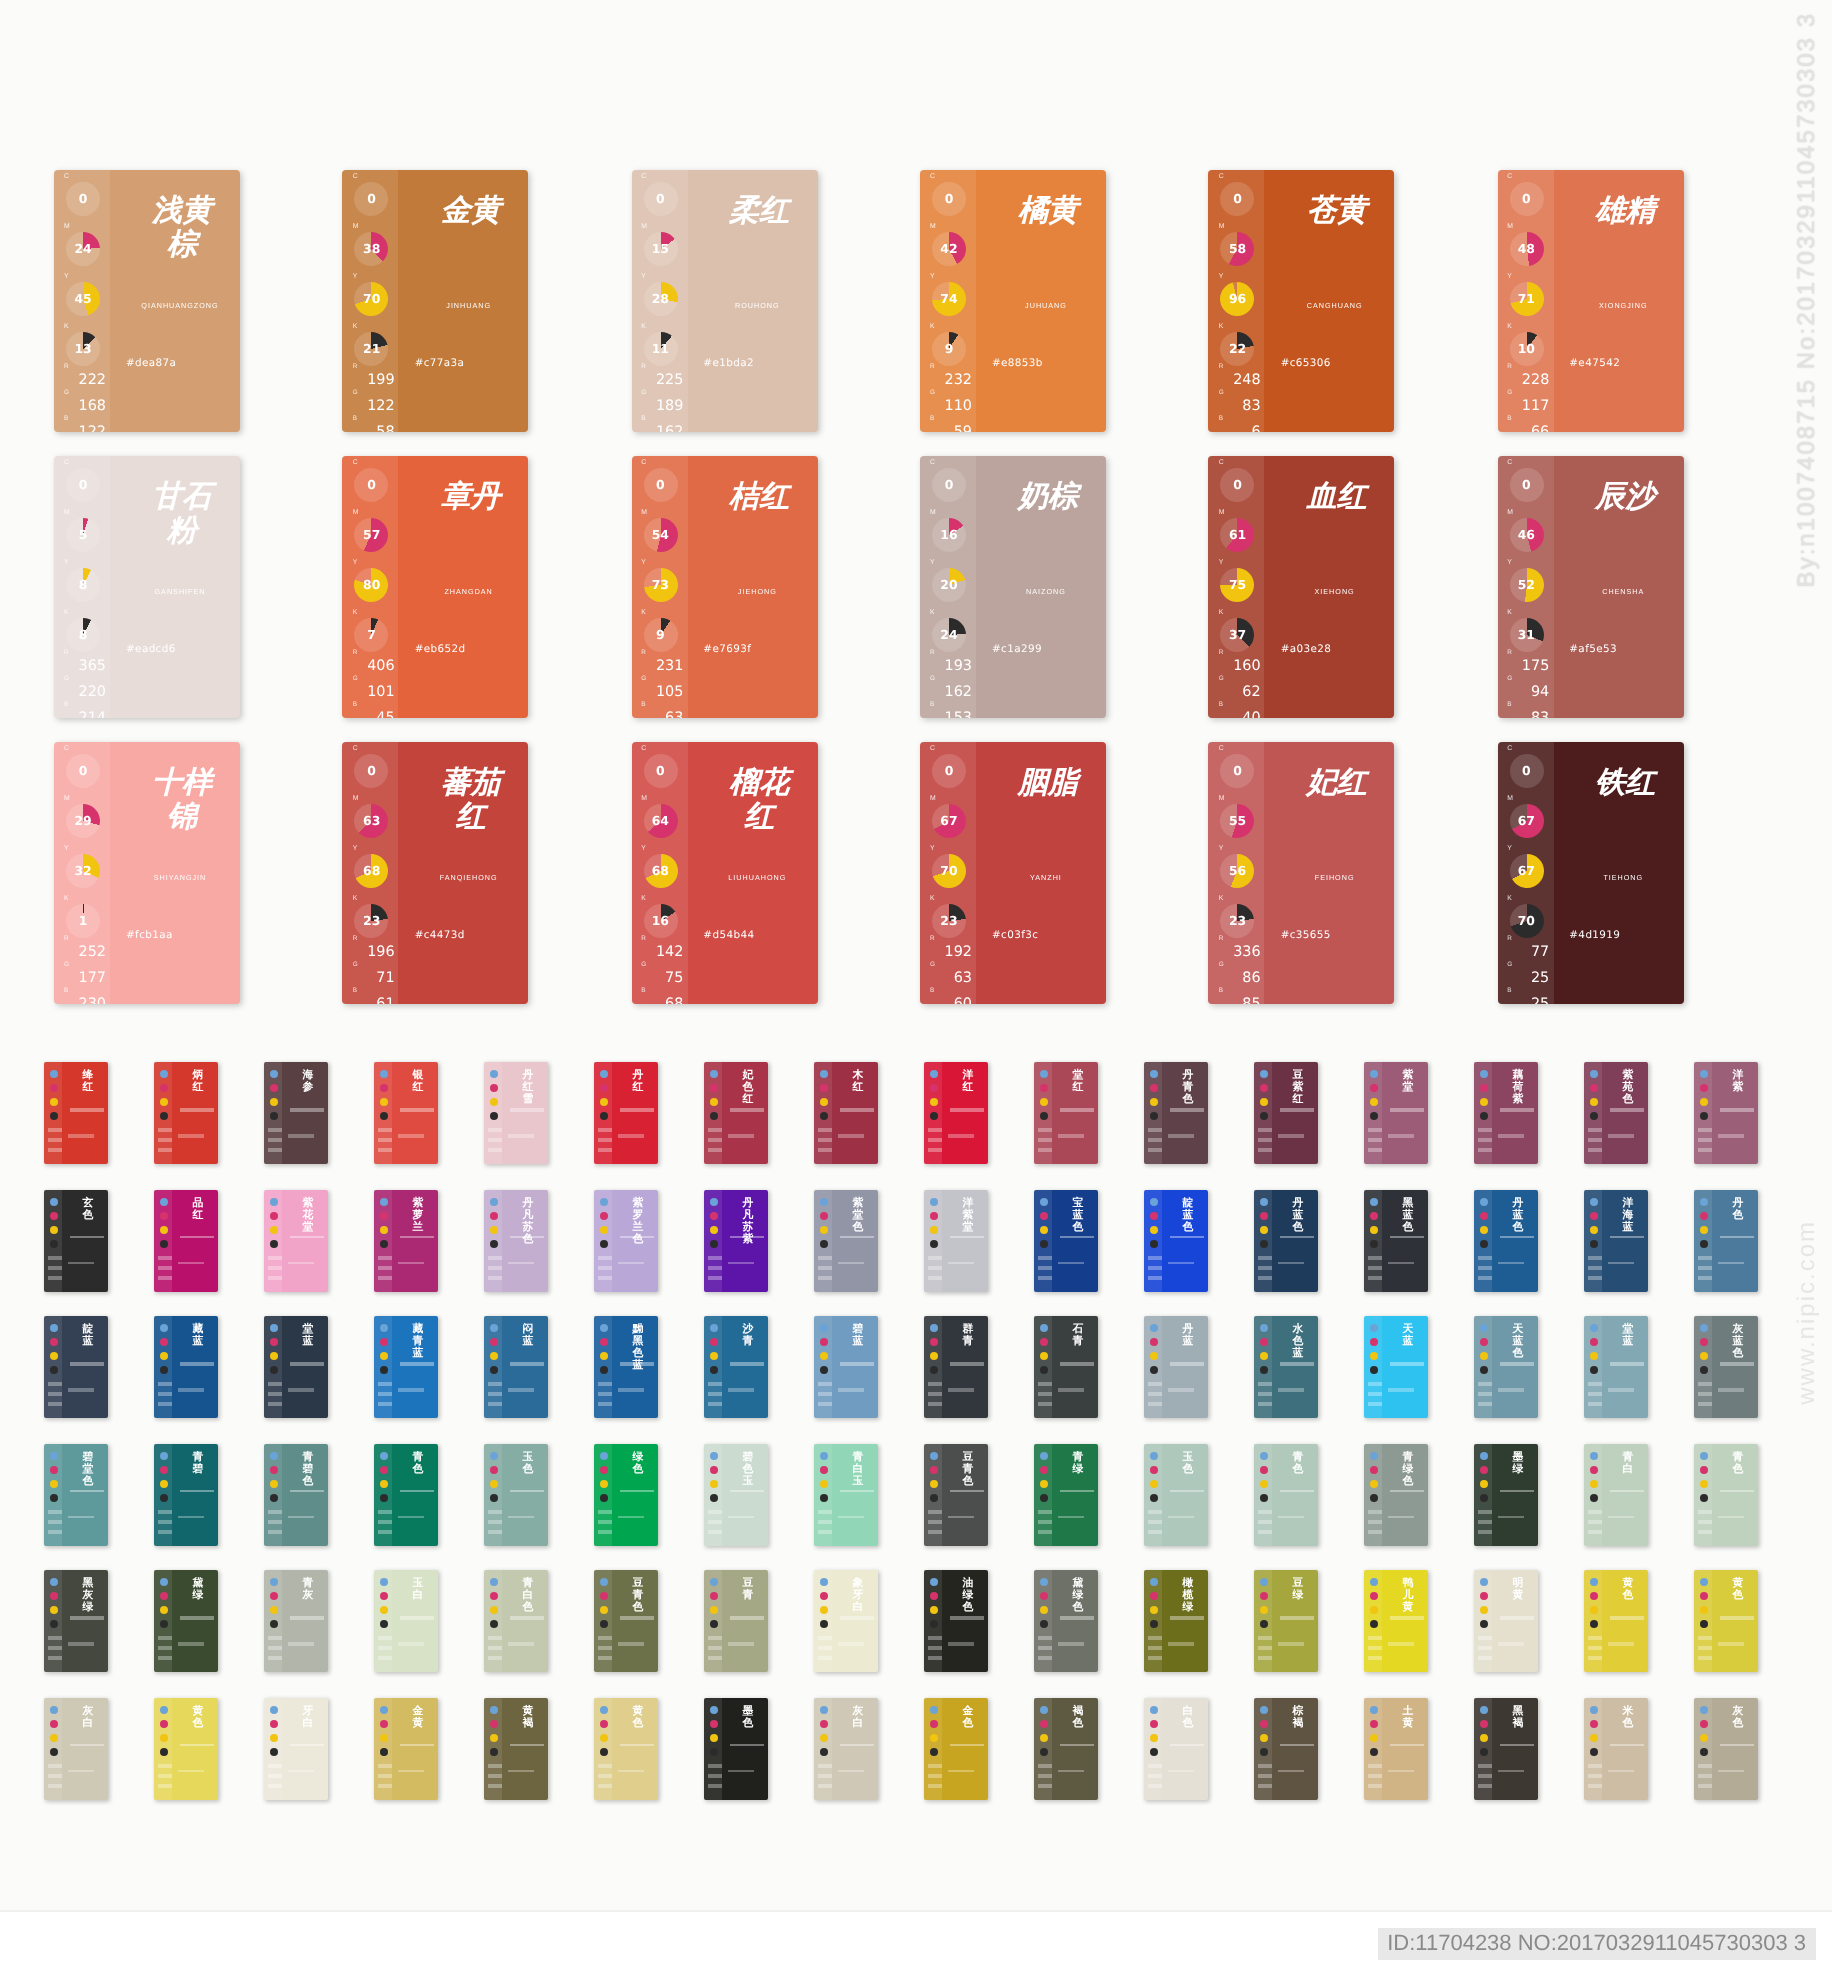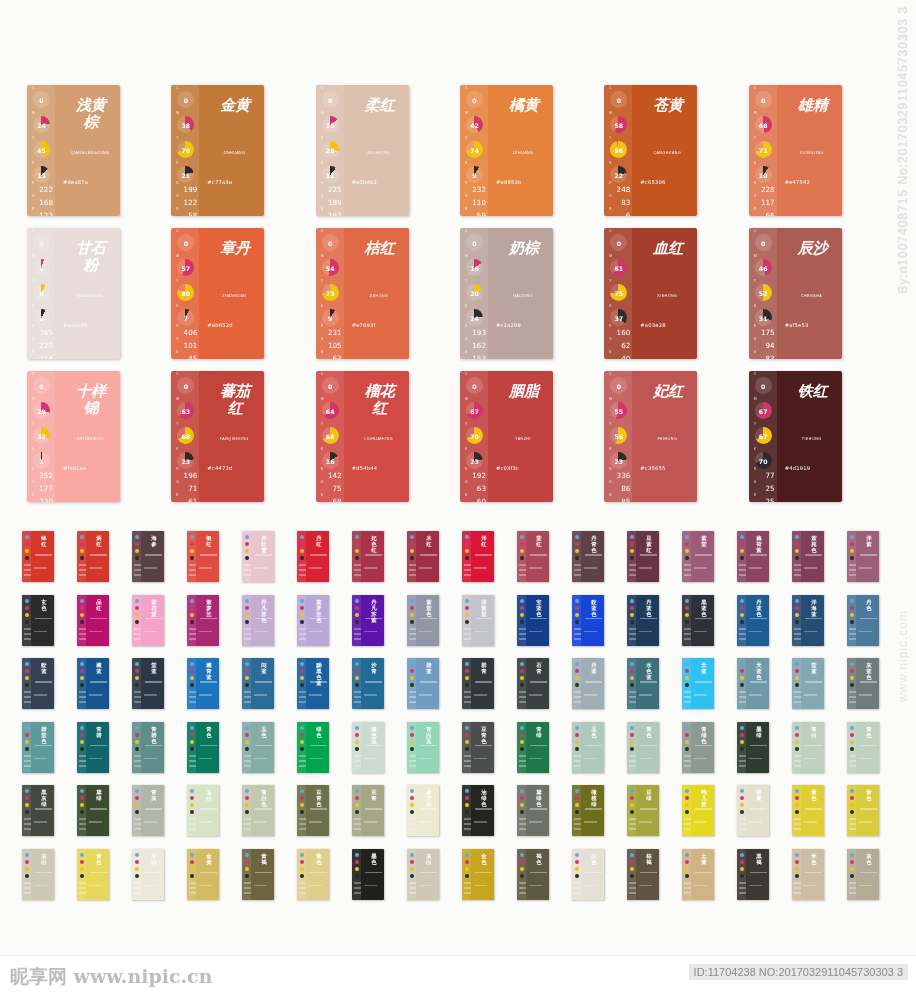--- a/index.html
+++ b/index.html
@@ -2493,17 +2493,16 @@
     </div>
 
   <div id="wm-right">
     <span>By:n1007408715 No:2017032911045730303 3</span>
   </div>
   <div id="wm-right-2">
     <span>www.nipic.com</span>
   </div>
 
   <div id="footer">
-    <div id="footer-logo">昵享网 www.nipic.cn</div>
     <div id="footer-id">ID:11704238 NO:2017032911045730303 3</div>
   </div>
 
 </div>
 
 </body></html>

